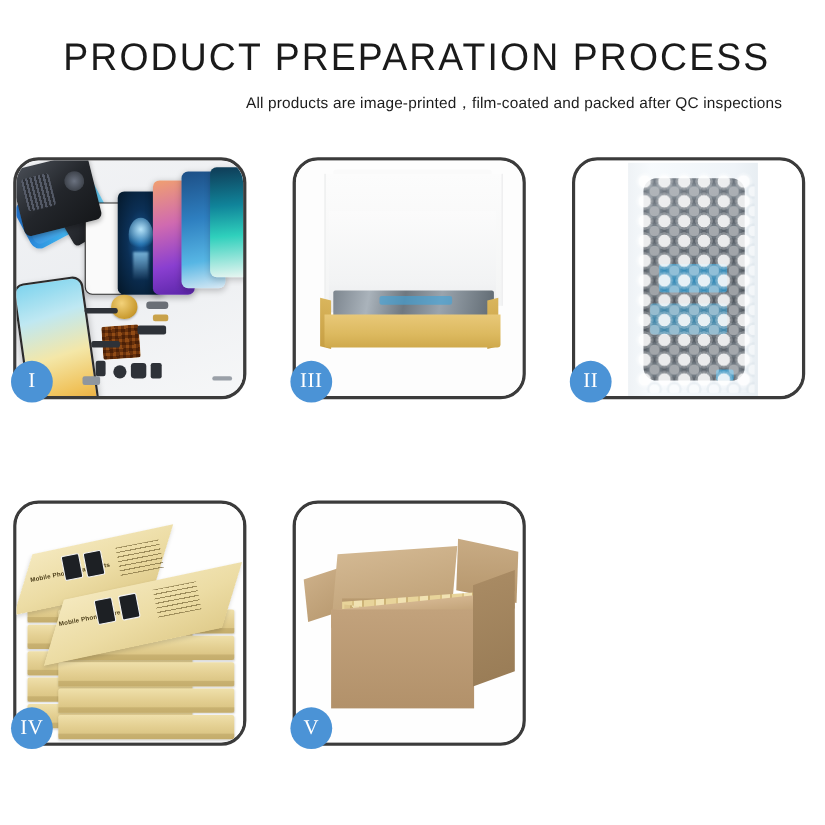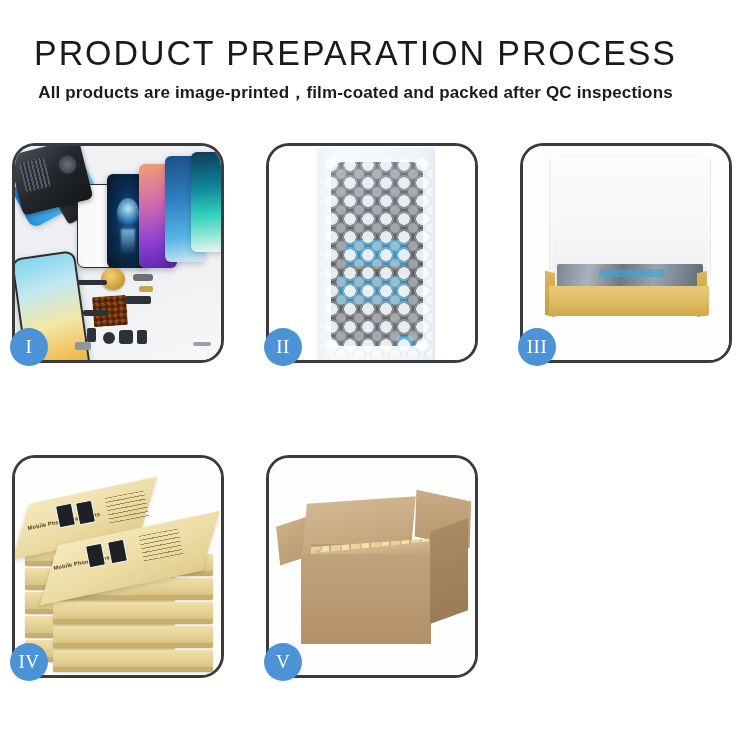--- a/index.html
+++ b/index.html
@@ -11,38 +11,38 @@
     height: 750px;
     background: #ffffff;
     font-family: "Liberation Sans", sans-serif;
     overflow: hidden;
     position: relative;
   }
 
   
   .header {
     width: 711px;
-    text-align: center;
+    text-align: right;
     padding-top: 33px;
     box-sizing: border-box;
   }
   .title {
     font-family: "Liberation Sans", sans-serif;
     font-size: 35px;
     font-weight: 500;
     letter-spacing: 2.0px;
     color: #1a1a1a;
     line-height: 40px;
     white-space: nowrap;
     transform: scaleX(0.97);
   }
   .subtitle {
     font-family: "Liberation Sans", sans-serif;
-    font-size: 17px;
-    font-weight: 700;
+    font-size: 14px;
+    font-weight: 400;
     color: #1c1c1c;
     line-height: 22px;
     margin-top: 9px;
     letter-spacing: 0.15px;
     white-space: nowrap;
   }
 
   
   .grid {
     position: absolute;
@@ -554,47 +554,47 @@
         <div class="part" style="left:60px;top:196px;width:16px;height:8px;background:#8f969e;"></div>
         <div class="part" style="left:178px;top:196px;width:18px;height:4px;background:#9aa0a8;"></div>
       </div>
     </div>
     <div class="badge">I</div>
   </div>
 
   <div class="panel">
     <div class="panel-inner">
       <div class="scene">
+        <div class="p3-bg"></div>
+        <div class="b3-lidtop"></div>
+        <div class="b3-lidback"></div>
+        <div class="b3-foam"></div>
+        <div class="b3-contents"></div>
+        <div class="b3-sideL"></div>
+        <div class="b3-sideR"></div>
+        <div class="b3-frontwall"></div>
+      </div>
+    </div>
+    <div class="badge">III</div>
+  </div>
+
+  <div class="panel">
+    <div class="panel-inner">
+      <div class="scene">
         <div class="p2-bg"></div>
         <div class="wrap-sheet"></div>
         <div class="wrap-core"></div>
         <div class="wrap-blue1"></div>
         <div class="wrap-blue2"></div>
         <div class="wrap-blue3"></div>
         <div class="bubbles"></div>
         <div class="bubbles2"></div>
       </div>
     </div>
     <div class="badge">II</div>
-  </div>
-
-  <div class="panel">
-    <div class="panel-inner">
-      <div class="scene">
-        <div class="p3-bg"></div>
-        <div class="b3-lidtop"></div>
-        <div class="b3-lidback"></div>
-        <div class="b3-foam"></div>
-        <div class="b3-contents"></div>
-        <div class="b3-sideL"></div>
-        <div class="b3-sideR"></div>
-        <div class="b3-frontwall"></div>
-      </div>
-    </div>
-    <div class="badge">III</div>
   </div>
 
   <div class="panel">
     <div class="panel-inner">
       <div class="scene">
         <div class="p4-bg"></div>
 
         <div class="stackbox" style="left:10px;top:86px;"></div>
         <div class="stackbox" style="left:10px;top:110px;"></div>
         <div class="stackbox" style="left:10px;top:134px;"></div>

